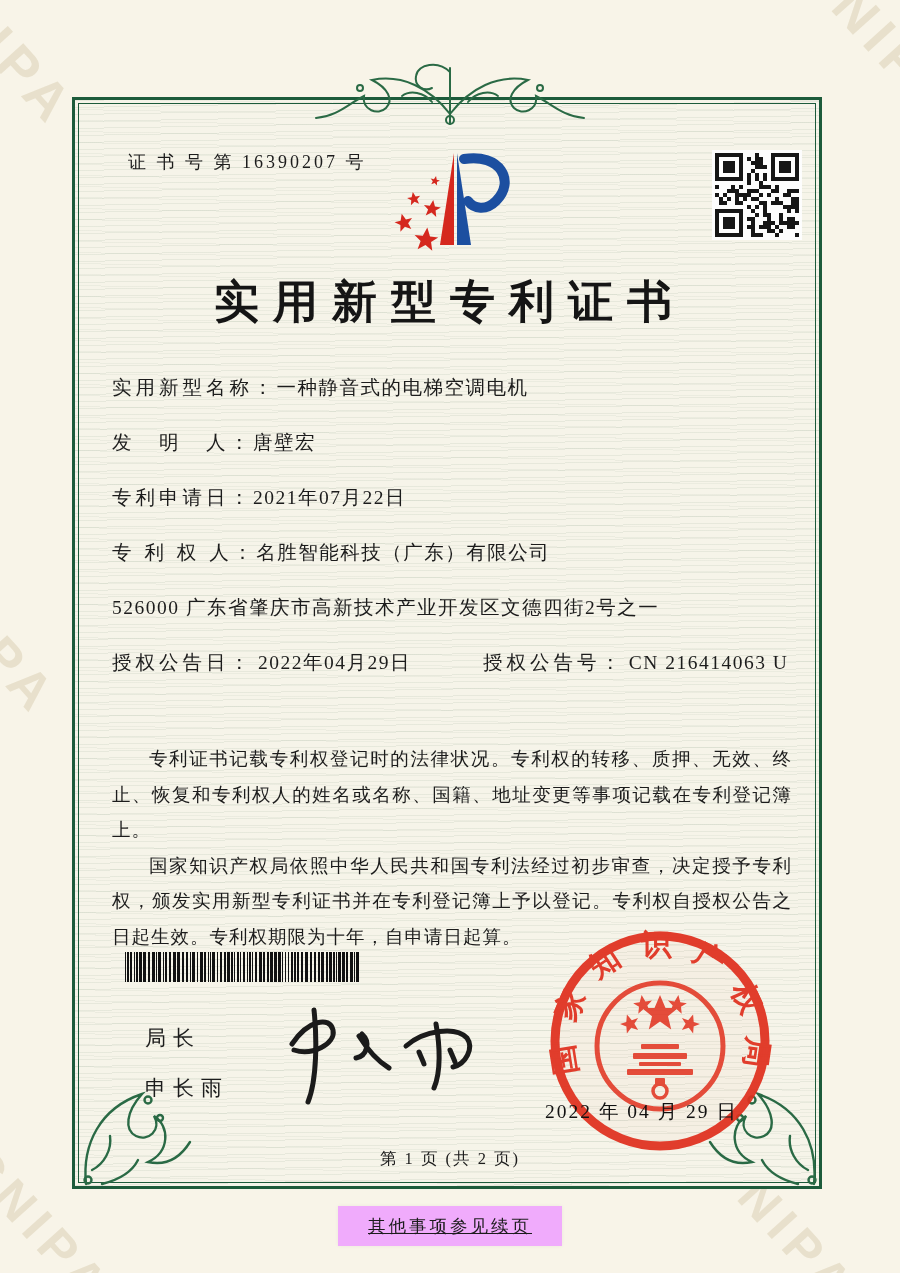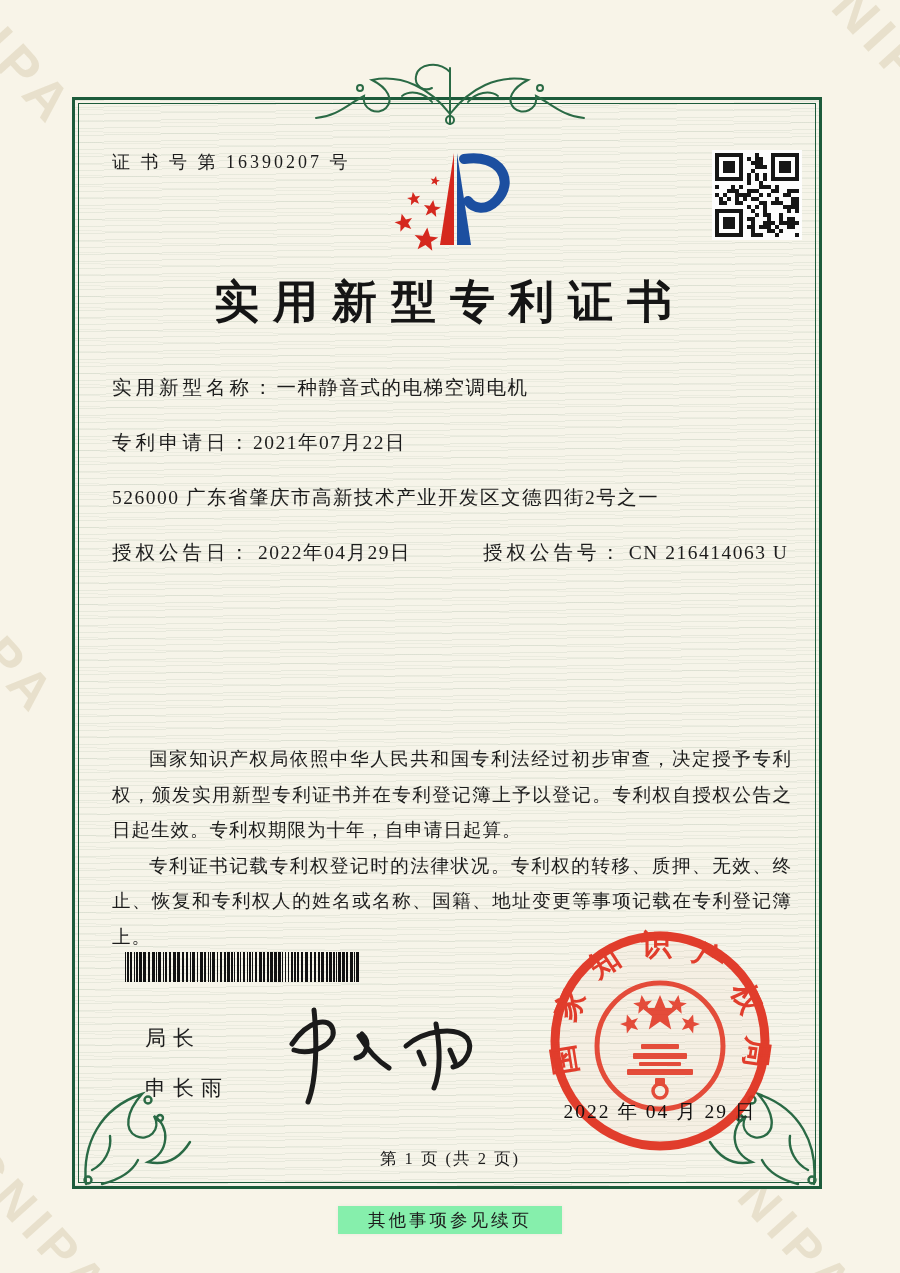--- a/index.html
+++ b/index.html
@@ -22,21 +22,21 @@
       repeating-linear-gradient(179deg, rgba(96,128,100,0.10) 0px, rgba(96,128,100,0.10) 1px, transparent 1px, transparent 7px),
       repeating-linear-gradient(181deg, rgba(96,128,100,0.07) 0px, rgba(96,128,100,0.07) 1px, transparent 1px, transparent 11px),
       #f6f4e9;
   }
   .frame-inner{position:absolute;inset:3px;border:1px solid #1d5b3b;}
   .ornament-top{position:absolute;left:300px;top:58px;width:300px;height:72px;}
   .ornament-corner{position:absolute;width:118px;height:118px;}
   .oc-left{left:78px;top:1072px;}
   .oc-right{right:78px;top:1072px;transform:scaleX(-1);}
 
-  .cert-no{position:absolute;left:112px;top:150px;font-size:18px;letter-spacing:3px;}
+  .cert-no{position:absolute;left:128px;top:150px;font-size:18px;letter-spacing:3px;}
   .logo{position:absolute;left:380px;top:143px;width:152px;height:118px;}
   .qr{
     position:absolute;left:712px;top:150px;width:90px;height:90px;background:#fdfdfd;
     display:grid;grid-template-columns:repeat(21,1fr);grid-template-rows:repeat(21,1fr);
     padding:3px;box-sizing:border-box;
   }
   .qr .d{background:#161616;}
   .title{
     position:absolute;left:0;right:0;top:272px;text-align:center;
     font-size:45px;font-weight:bold;letter-spacing:14px;color:#151515;
@@ -48,26 +48,26 @@
   .grant-row{display:flex;gap:72px;}
   .paras{position:absolute;left:112px;top:742px;width:680px;font-size:18.5px;line-height:1.92;
          text-align:justify;letter-spacing:1px;}
   .paras p{margin:0;text-indent:2em;}
   .barcode{position:absolute;left:125px;top:952px;width:238px;height:30px;display:flex;align-items:stretch;}
   .barcode span{display:block;height:100%;}
   .director{position:absolute;left:145px;top:1024px;font-size:21px;letter-spacing:7px;}
   .director div{margin-bottom:22px;}
   .signature{position:absolute;left:258px;top:1000px;width:235px;height:108px;}
   .seal{position:absolute;left:545px;top:926px;width:230px;height:230px;opacity:0.93;}
-  .seal-date{position:absolute;left:545px;top:1098px;width:230px;text-align:center;
+  .seal-date{position:absolute;left:545px;top:1098px;width:230px;text-align:left;
              font-size:19.5px;letter-spacing:2px;color:#111;}
   .footer-page{position:absolute;left:0;right:0;top:1148px;text-align:center;font-size:16.5px;letter-spacing:2px;}
   .note-box{position:absolute;left:50%;top:1206px;transform:translateX(-50%);
-            background:#86efac;padding:2px 30px;font-size:17.5px;letter-spacing:3px;
-            box-shadow:0 0 4px rgba(0,0,0,0.05);}
+            background:#f0abfc;padding:8px 30px;font-size:17.5px;letter-spacing:3px;
+            box-shadow:0 0 4px rgba(0,0,0,0.05);text-decoration:underline;}
 </style>
 </head>
 <body>
 
 <div class="watermark" style="left:-48px;top:-55px;font-size:54px;">CNIPA</div>
 <div class="watermark" style="left:835px;top:-60px;font-size:54px;">CNIPA</div>
 <div class="watermark" style="left:580px;top:362px;font-size:48px;transform:rotate(38deg);color:rgba(196,178,140,0.26);">CNIPA</div>
 <div class="watermark" style="left:-62px;top:540px;font-size:52px;">CNIPA</div>
 <div class="watermark" style="left:205px;top:788px;font-size:48px;transform:rotate(40deg);color:rgba(196,178,140,0.22);">CNIPA</div>
 <div class="watermark" style="left:-5px;top:1135px;font-size:50px;">CNIPA</div>
@@ -573,41 +573,49 @@
   </div>
 
 <div class="title">实用新型专利证书</div>
 
 <div class="fields">
   <div class="frow">
     <span class="flabel">实用新型名称：</span>
     <span class="fvalue">一种静音式的电梯空调电机</span>
   </div>
   <div class="frow">
+    <span class="flabel">发　明　人：</span>
+    <span class="fvalue">唐壁宏</span>
+  </div>
+  <div class="frow">
     <span class="flabel">专利申请日：</span>
     <span class="fvalue">2021年07月22日</span>
+  </div>
+  <div class="frow">
+    <span class="flabel">专 利 权 人：</span>
+    <span class="fvalue">名胜智能科技（广东）有限公司</span>
   </div>
   <div class="frow">
     <span class="fvalue">526000 广东省肇庆市高新技术产业开发区文德四街2号之一</span>
   </div>
   <div class="frow grant-row">
     <span>
       <span class="flabel">授权公告日：</span>
       <span class="fvalue">2022年04月29日</span>
     </span>
     <span>
       <span class="flabel">授权公告号：</span>
       <span class="fvalue">CN 216414063 U</span>
     </span>
   </div>
 </div>
 
 <div class="paras">
+  <p>专利证书记载专利权登记时的法律状况。专利权的转移、质押、无效、终止、恢复和专利权人的姓名或名称、国籍、地址变更等事项记载在专利登记簿上。</p>
   <p>国家知识产权局依照中华人民共和国专利法经过初步审查，决定授予专利权，颁发实用新型专利证书并在专利登记簿上予以登记。专利权自授权公告之日起生效。专利权期限为十年，自申请日起算。</p>
-  <p>专利证书记载专利权登记时的法律状况。专利权的转移、质押、无效、终止、恢复和专利权人的姓名或名称、国籍、地址变更等事项记载在专利登记簿上。</p>
 </div>
 
 <div class="barcode">
     <span style="width: 1px; margin-right: 1px; background: rgb(17, 17, 17);"></span>
     <span style="width: 2px; margin-right: 1px; background: rgb(17, 17, 17);"></span>
     <span style="width: 2px; margin-right: 2px; background: rgb(17, 17, 17);"></span>
     <span style="width: 1px; margin-right: 1px; background: rgb(17, 17, 17);"></span>
     <span style="width: 2px; margin-right: 1px; background: rgb(17, 17, 17);"></span>
     <span style="width: 3px; margin-right: 1px; background: rgb(17, 17, 17);"></span>
     <span style="width: 3px; margin-right: 2px; background: rgb(17, 17, 17);"></span>

